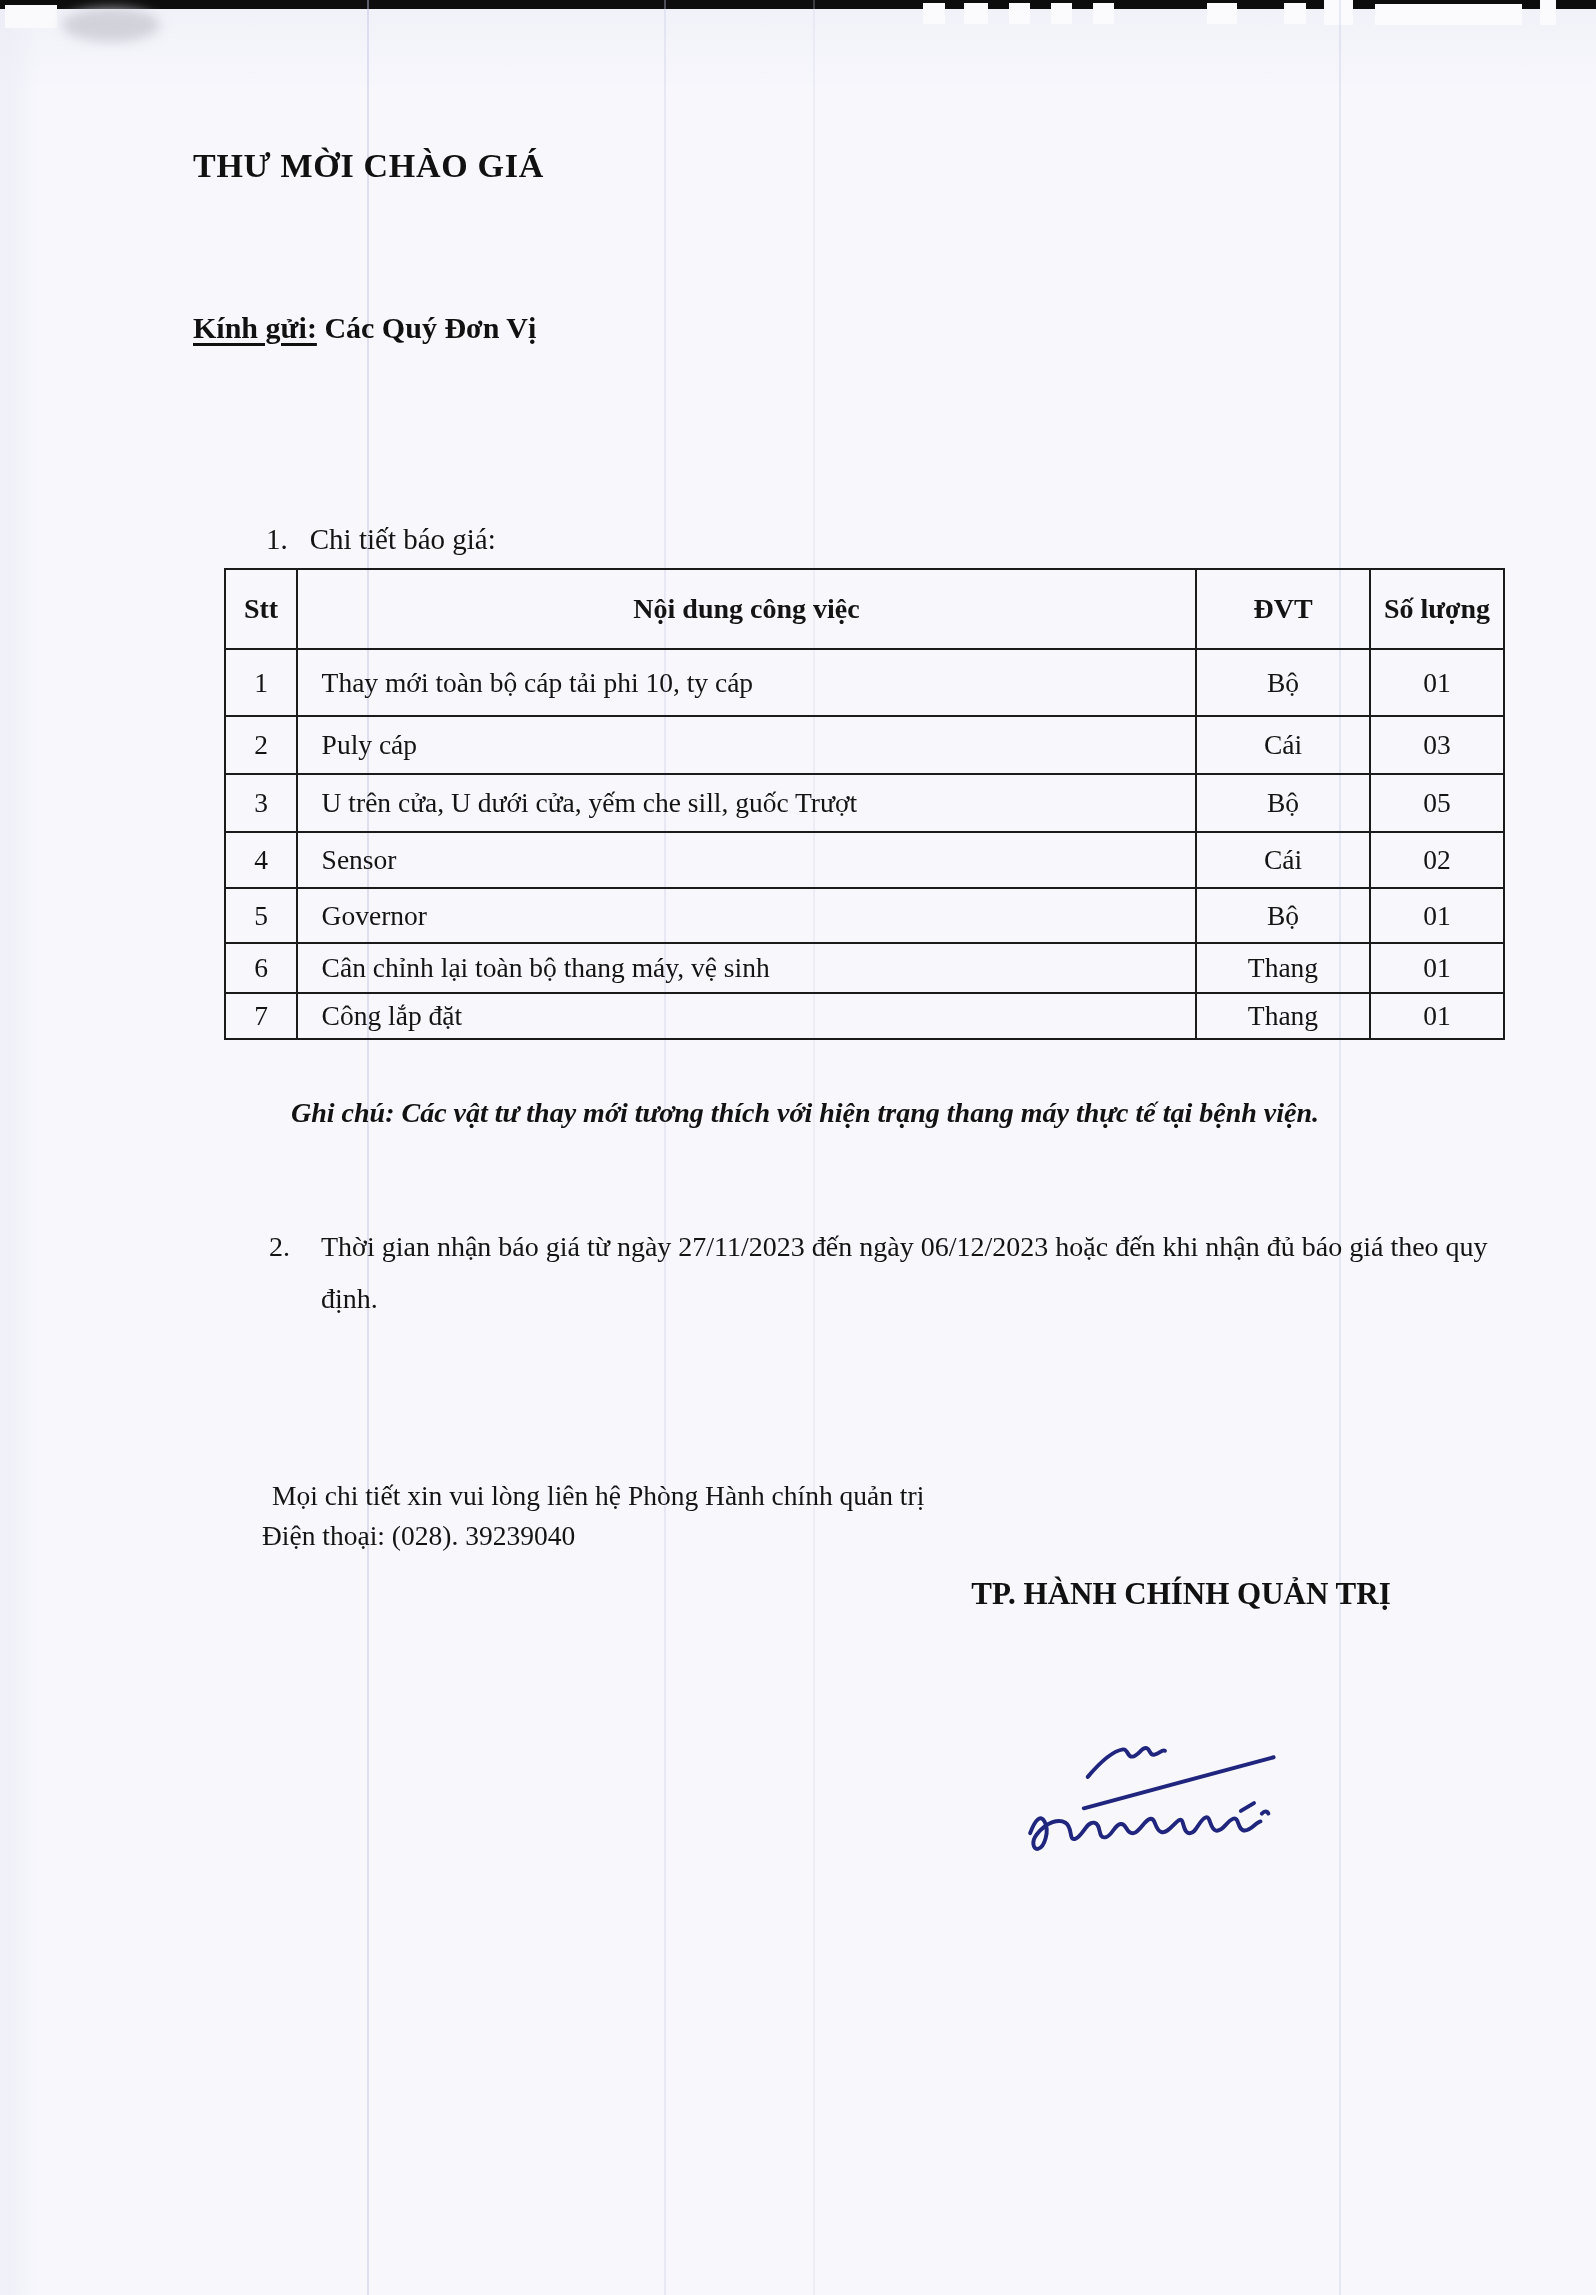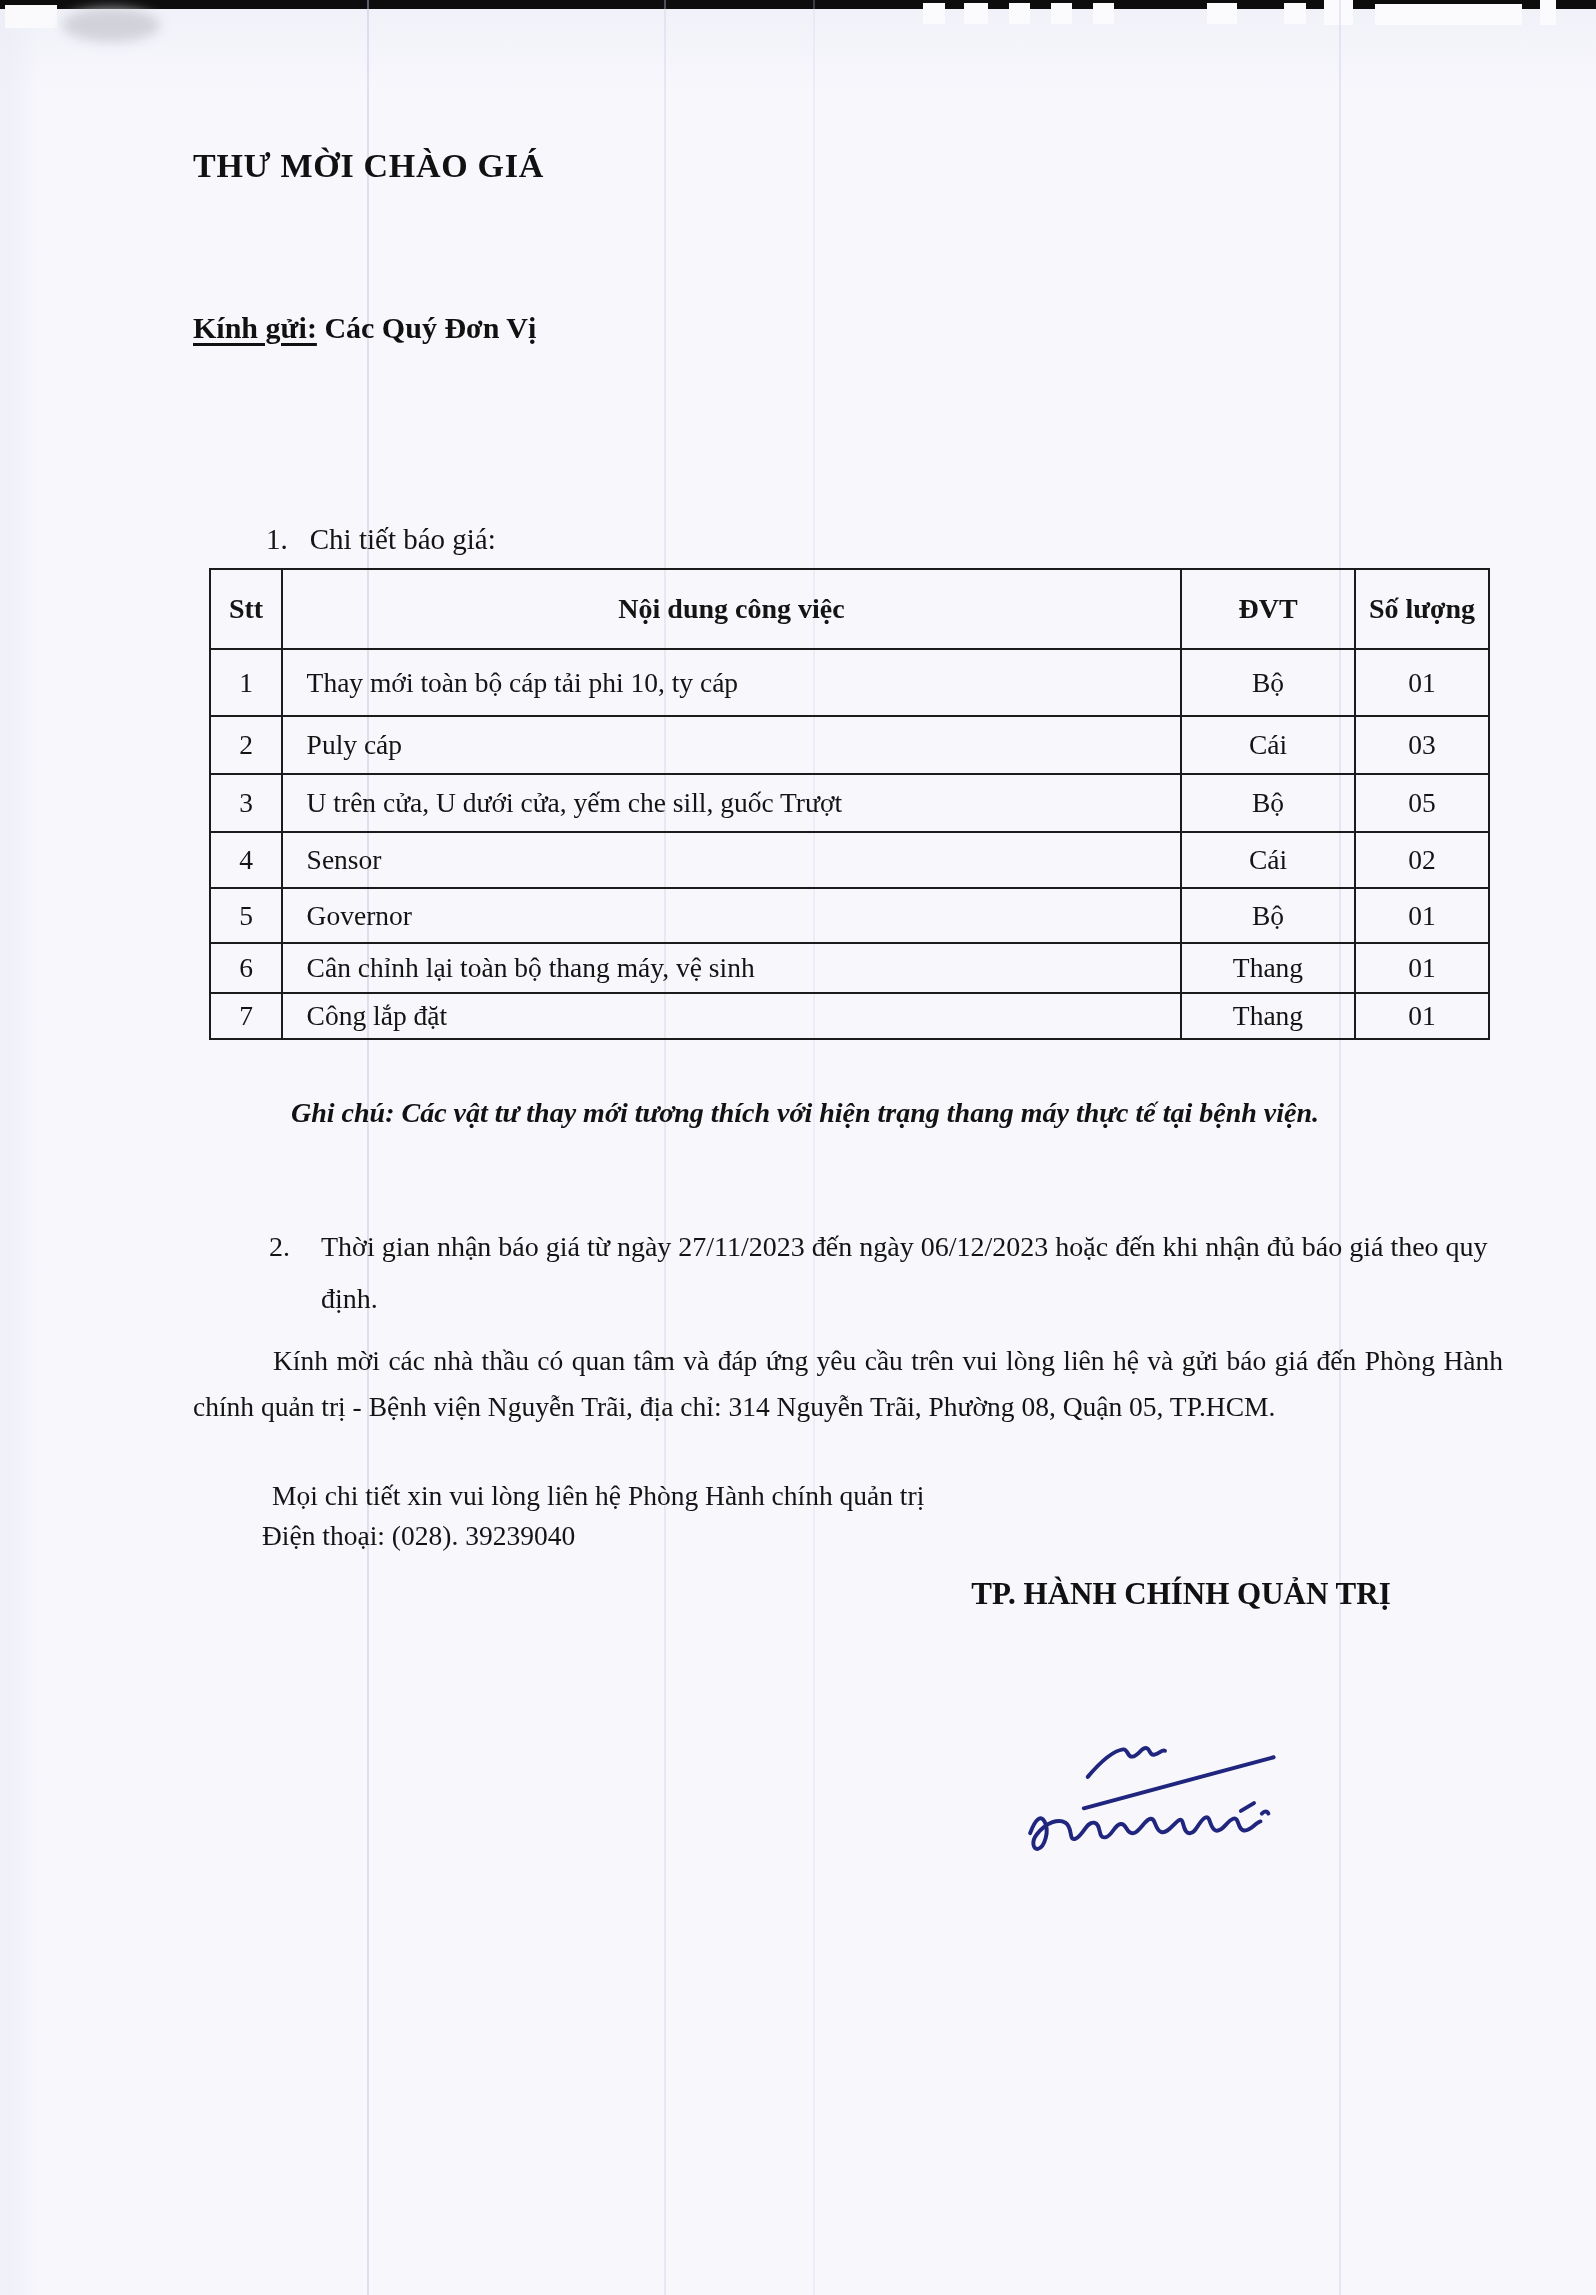--- a/index.html
+++ b/index.html
@@ -37,21 +37,21 @@
   .title{left:193px;top:147px;width:1310px;font-size:34px;font-weight:bold;letter-spacing:0.7px;color:#111;}
   .salutation{left:193px;top:287px;width:1310px;font-size:30px;font-weight:bold;color:#111;margin-top:24px;}
   .salutation .greet{text-decoration:underline;text-underline-offset:5.2px;}
 
   .intro{left:193px;top:378px;width:1310px;font-size:27.5px;line-height:42px;color:#141414;}
 
   .sec1{left:266px;top:523px;font-size:29px;color:#141414;}
   .sec1 .num{margin-right:22px;}
 
   table.quote{
-    position:absolute;left:209px;top:568px;width:1279px;
+    position:absolute;left:224px;top:568px;width:1279px;
     border-collapse:collapse;table-layout:fixed;
     font-size:27.5px;color:#141414;
   }
   table.quote col.c-stt{width:72px;}
   table.quote col.c-content{width:899px;}
   table.quote col.c-dvt{width:174px;}
   table.quote col.c-qty{width:134px;}
   table.quote th, table.quote td{border:2px solid #1b1b1b;vertical-align:middle;padding:0;}
   table.quote thead tr{height:80px;}
   table.quote th{font-weight:bold;font-size:28px;text-align:center;line-height:1.15;}
@@ -179,21 +179,20 @@
 
   <div class="abs note justify">
     <span>Ghi chú:</span><span> Các vật tư thay mới tương thích với hiện trạng thang máy thực tế tại bệnh viện.</span>
   </div>
 
   <div class="abs sec2">
     <span class="num">2.</span>
     <span>Thời gian nhận báo giá từ ngày 27/11/2023 đến ngày 06/12/2023 hoặc đến khi nhận đủ báo giá theo quy định.</span>
   </div>
 
-  <div class="abs closing1 justify">Kính mời các nhà thầu có quan tâm và đáp ứng yêu cầu trên vui lòng liên hệ và gửi báo giá đến Phòng Hành chính quản trị - Bệnh viện Nguyễn Trãi, địa chỉ: 314 Nguyễn Trãi, Phường 08, Quận 05, TP.HCM.</div>
   <div class="abs closing2">Mọi chi tiết xin vui lòng liên hệ Phòng Hành chính quản trị</div>
   <div class="abs phone">Điện thoại: (028). 39239040</div>
 
   <div class="abs sign-block">
     <div class="sign-dept">TP. HÀNH CHÍNH QUẢN TRỊ</div>
   </div>
 
   <svg class="abs signature" viewBox="0 0 440 220" fill="none" xmlns="http://www.w3.org/2000/svg">
     <g stroke="#20257e" stroke-width="6" stroke-linecap="round" stroke-linejoin="round" fill="none">
 

